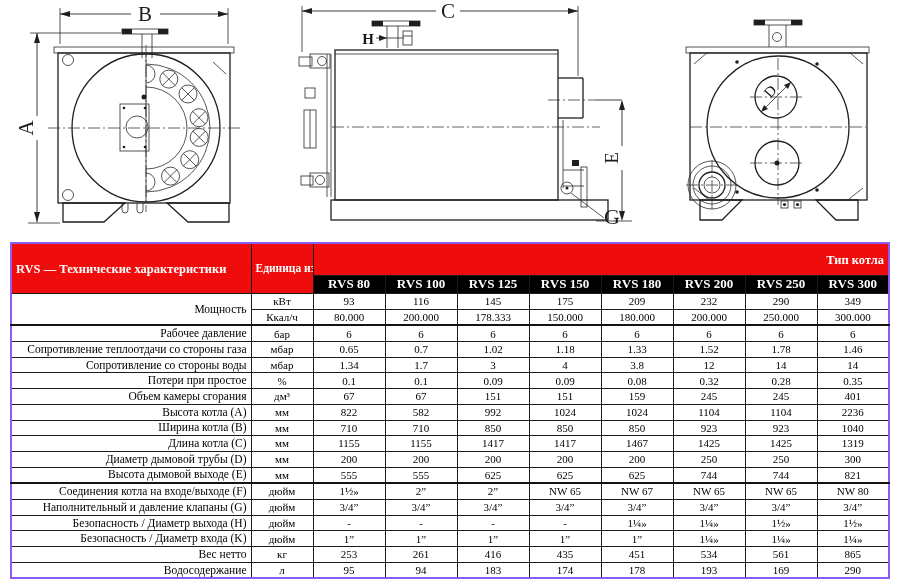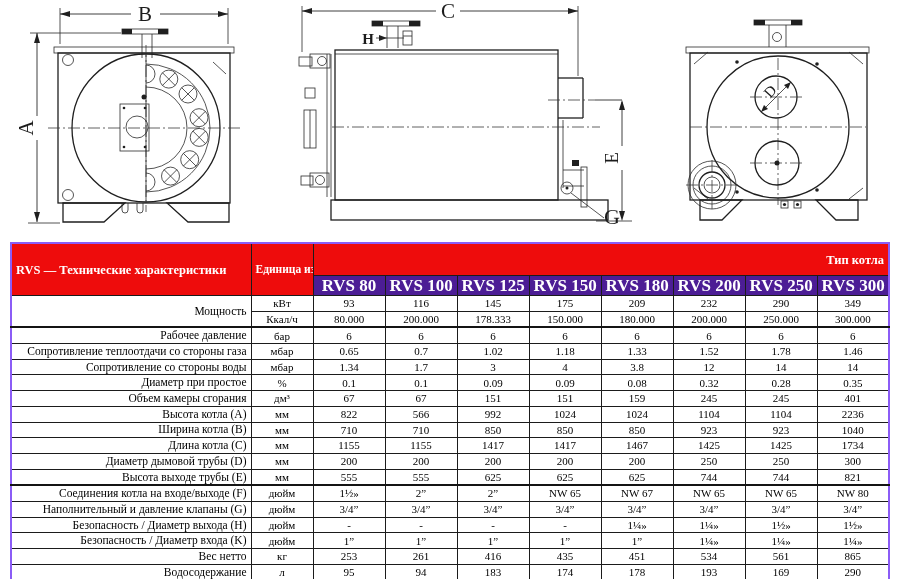--- a/index.html
+++ b/index.html
@@ -24,21 +24,21 @@
   }
   td.unit-hdr{
     background:#ee0c0c;color:#ffffff;font-weight:bold;font-size:11.5px;
     text-align:center;
   }
   td.type-hdr{
     background:#ee0c0c;color:#ffffff;font-weight:bold;font-size:12.5px;
     text-align:right;height:31px;
   }
   th.model{
-    background:#4c1d95;color:#ffffff;font-weight:bold;font-size:17px;
+    background:#000000;color:#ffffff;font-weight:bold;font-size:13px;
     text-align:center;height:17px;
   }
   tbody td{height:14.7px;}
   td.lbl{text-align:right;font-size:11.5px;}
   td.unit{text-align:center;font-size:11px;}
   td.val{text-align:center;font-size:11px;}
   tr.thick-top td{border-top:2px solid #141414;}
   
   .ln{stroke:#1f1f1f;fill:none;stroke-width:1.3;}
   .tn{stroke:#2a2a2a;fill:none;stroke-width:0.8;}
@@ -329,21 +329,21 @@
         <td class="val">1.34</td>
         <td class="val">1.7</td>
         <td class="val">3</td>
         <td class="val">4</td>
         <td class="val">3.8</td>
         <td class="val">12</td>
         <td class="val">14</td>
         <td class="val">14</td>
       </tr>
       <tr>
-        <td class="lbl">Диаметр при простое</td>
+        <td class="lbl">Потери при простое</td>
         <td class="unit">%</td>
         <td class="val">0.1</td>
         <td class="val">0.1</td>
         <td class="val">0.09</td>
         <td class="val">0.09</td>
         <td class="val">0.08</td>
         <td class="val">0.32</td>
         <td class="val">0.28</td>
         <td class="val">0.35</td>
       </tr>
@@ -356,21 +356,21 @@
         <td class="val">151</td>
         <td class="val">159</td>
         <td class="val">245</td>
         <td class="val">245</td>
         <td class="val">401</td>
       </tr>
       <tr>
         <td class="lbl">Высота котла (A)</td>
         <td class="unit">мм</td>
         <td class="val">822</td>
-        <td class="val">566</td>
+        <td class="val">582</td>
         <td class="val">992</td>
         <td class="val">1024</td>
         <td class="val">1024</td>
         <td class="val">1104</td>
         <td class="val">1104</td>
         <td class="val">2236</td>
       </tr>
       <tr>
         <td class="lbl">Ширина котла (B)</td>
         <td class="unit">мм</td>
@@ -386,36 +386,36 @@
       <tr>
         <td class="lbl">Длина котла (C)</td>
         <td class="unit">мм</td>
         <td class="val">1155</td>
         <td class="val">1155</td>
         <td class="val">1417</td>
         <td class="val">1417</td>
         <td class="val">1467</td>
         <td class="val">1425</td>
         <td class="val">1425</td>
-        <td class="val">1734</td>
+        <td class="val">1319</td>
       </tr>
       <tr>
         <td class="lbl">Диаметр дымовой трубы (D)</td>
         <td class="unit">мм</td>
         <td class="val">200</td>
         <td class="val">200</td>
         <td class="val">200</td>
         <td class="val">200</td>
         <td class="val">200</td>
         <td class="val">250</td>
         <td class="val">250</td>
         <td class="val">300</td>
       </tr>
       <tr>
-        <td class="lbl">Высота выходе трубы (E)</td>
+        <td class="lbl">Высота дымовой выходе (E)</td>
         <td class="unit">мм</td>
         <td class="val">555</td>
         <td class="val">555</td>
         <td class="val">625</td>
         <td class="val">625</td>
         <td class="val">625</td>
         <td class="val">744</td>
         <td class="val">744</td>
         <td class="val">821</td>
       </tr>

